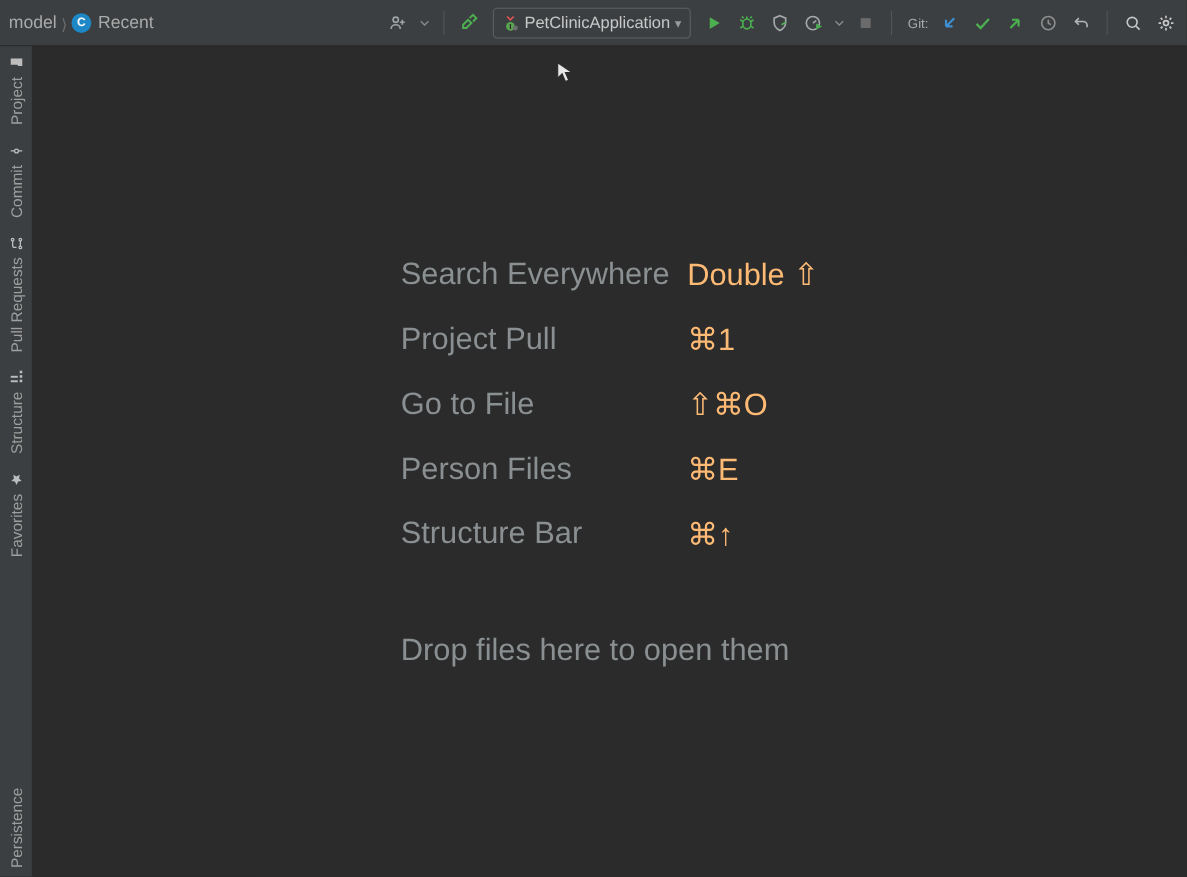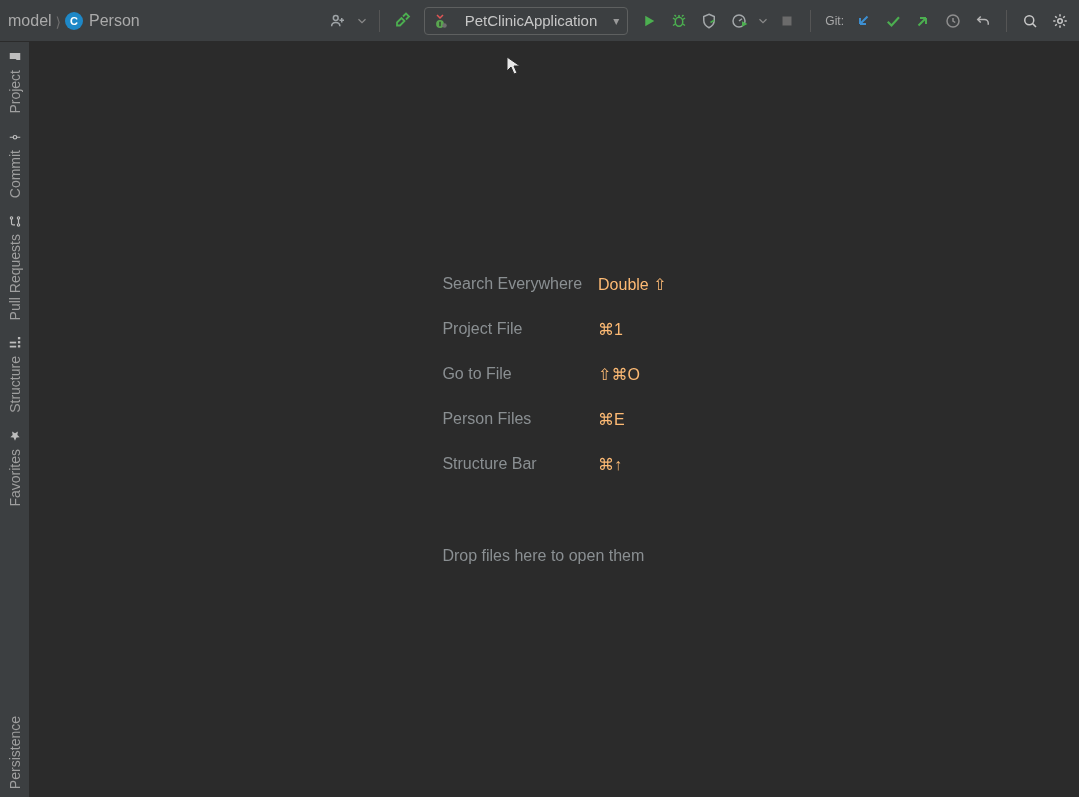--- a/index.html
+++ b/index.html
@@ -53,21 +53,21 @@
   .tool-icon svg { width: 18px; height: 18px; }
   .run-config {
     display: flex; align-items: center;
     height: 28px;
     padding: 0 8px 0 6px;
     border: 1px solid #5e6060;
     border-radius: 4px;
     background: #3c3f41;
     color: #c7c7c7;
     font-size: 15px;
-    gap: 16px;
+    gap: 4px;
     cursor: pointer;
     margin: 0 4px;
   }
   .run-config .cfg-ico { position: relative; width: 18px; height: 18px; }
   .run-config .cfg-ico svg { width: 18px; height: 18px; }
   .run-config .caret { color: #9a9a9a; font-size: 12px; }
   .git-label { color: #a9a9a9; font-size: 12px; margin-left: 4px; margin-right: 2px;}
   .spacer { flex: 1 1 auto; }
 
   
@@ -106,21 +106,21 @@
     background: #2b2b2b;
     display: flex;
     align-items: center;
     justify-content: center;
   }
   .hints {
     display: grid;
     grid-template-columns: auto auto;
     column-gap: 16px;
     row-gap: 26px;
-    font-size: 16px;
+    font-size: 28px;
   }
   .hints .label { color: #8a8f92; justify-self: start; }
   .hints .short { color: #fdba74; font-weight: 500; justify-self: start; }
   .hints .label.wide { grid-column: 1 / span 2; margin-top: 47px; }
 
   
   .cursor-arrow {
     position: absolute;
     left: 506px; top: 56px;
     width: 16px; height: 20px;
@@ -130,21 +130,21 @@
 </style>
 </head>
 <body>
 
 <div class="toolbar">
 
   <div class="breadcrumb">
     <span>model</span>
     <span class="chev">⟩</span>
     <span class="class-icon">C</span>
-    <span>Person</span>
+    <span>Recent</span>
   </div>
 
   <div class="spacer"></div>
 
   <span class="tool-icon">
     <svg viewBox="0 0 24 24" fill="none" stroke="#9ea3a6" stroke-width="2">
       <circle cx="9" cy="8" r="3.2"></circle>
         <path d="M3.5 19c0-3 2.5-5 5.5-5s5.5 2 5.5 5"></path>
       <path d="M17 8v6M14 11h6" stroke="#9ea3a6"></path>
     </svg>
@@ -319,21 +319,21 @@
   <div class="lb-item">
     <span>Persistence</span>
   </div>
 </div>
 
 <div class="editor">
   <div class="hints">
     <span class="label">Search Everywhere</span>
     <span class="short">Double ⇧</span>
 
-    <span class="label">Project File</span>
+    <span class="label">Project Pull</span>
     <span class="short">⌘1</span>
 
     <span class="label">Go to File</span>
     <span class="short">⇧⌘O</span>
 
     <span class="label">Person Files</span>
     <span class="short">⌘E</span>
 
     <span class="label">Structure Bar</span>
     <span class="short">⌘↑</span>

